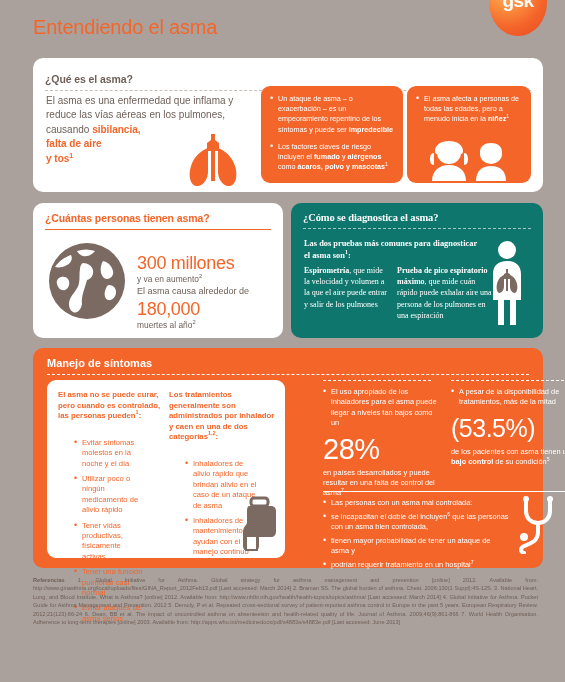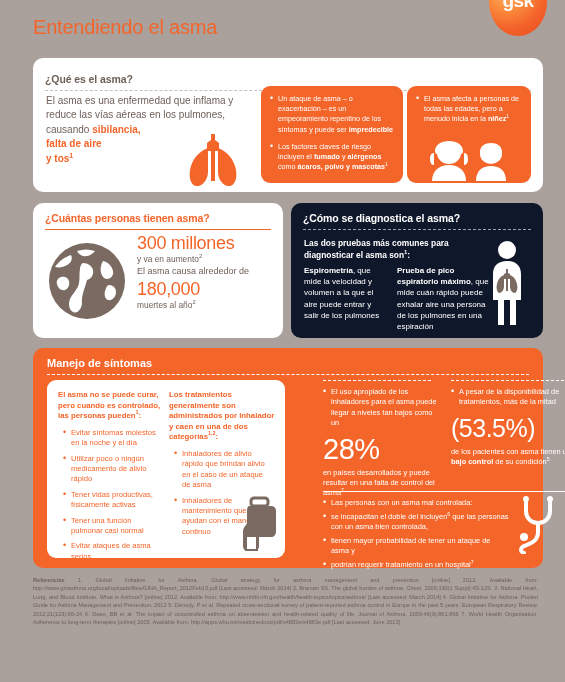--- a/index.html
+++ b/index.html
@@ -60,21 +60,21 @@
     opacity: 0.97;
   }
 
   
   .card {
     position: absolute;
     border-radius: 10px;
     box-sizing: border-box;
   }
   .card-white { background: #ffffff; }
-  .card-brown { background: #0f172a; }
+  .card-brown { background: #0f766e; font-family: Liberation Serif, serif; }
   .card-orange { background: #f4652a; }
 
   .card-title {
     font-size: 10.5px;
     font-weight: bold;
     letter-spacing: -0.1px;
   }
   .title-brown { color: #6e5f57; }
   .title-orange { color: #f4652a; }
   .title-white { color: #ffffff; }
@@ -163,21 +163,21 @@
     width: 250px; height: 135px;
     padding: 9px 12px;
   }
   .globe {
     position: absolute;
     left: 14px; top: 38px;
     width: 80px; height: 80px;
   }
   #howmany-stats {
     position: absolute;
-    left: 104px; top: 30px;
+    left: 104px; top: 50px;
     width: 140px;
   }
   .big-orange {
     color: #f4652a;
     font-size: 18px;
     line-height: 20px;
     letter-spacing: -0.3px;
   }
   .sub-brown {
     color: #6e5f57;
@@ -256,21 +256,21 @@
     top: 10px;
     font-size: 7.8px;
     line-height: 10.6px;
     color: #f4652a;
   }
   #mw-col1 { left: 11px; width: 104px; }
   #mw-col2 { left: 122px; width: 108px; }
   .mw-lead { font-weight: bold; display: block; margin-bottom: 6px; }
   .obullets-orange {
     list-style: none;
-    margin: 5px; padding: 0;
+    margin: 16px; padding: 0;
     color: #f4652a;
     font-size: 7.6px;
     line-height: 10.4px;
   }
   .obullets-orange li {
     position: relative;
     padding-left: 8px;
     margin-bottom: 5px;
   }
   .obullets-orange li:before {

